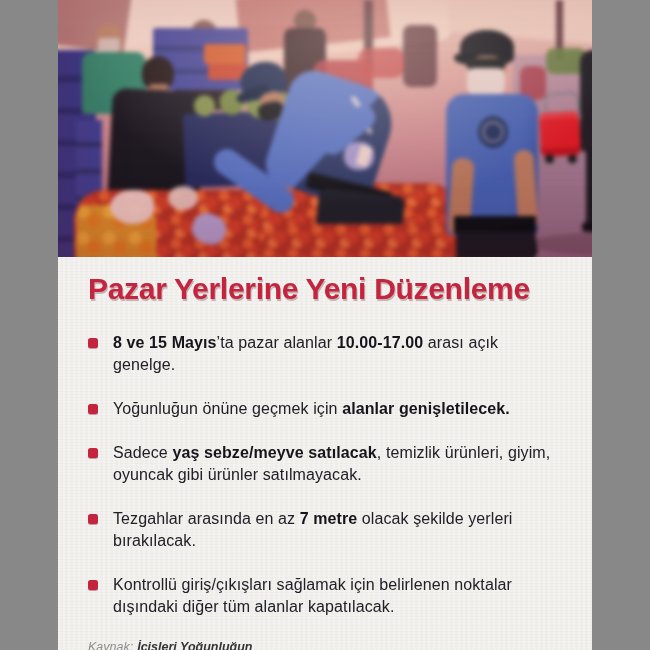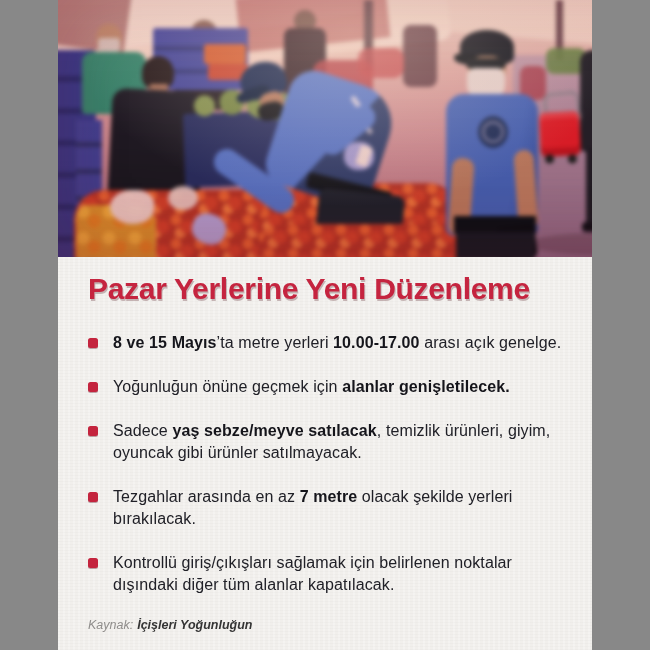--- a/index.html
+++ b/index.html
@@ -243,21 +243,21 @@
     <div class="trt-logo">
       <span class="trt-word">TRT</span>
     </div>
   </div>
 
   <div class="content">
     <h1 class="title">Pazar Yerlerine Yeni Düzenleme</h1>
     <ul class="bullets" id="bullets">
         <li>
           <span class="marker"></span>
-          <span class="btxt"><b>8 ve 15 Mayıs</b><span>’ta metre yerleri </span><b>10.00-17.00</b><span> arası açık genelge.</span></span>
+          <span class="btxt"><b>8 ve 15 Mayıs</b><span>’ta pazar alanlar </span><b>10.00-17.00</b><span> arası açık genelge.</span></span>
         </li>
         <li>
           <span class="marker"></span>
           <span class="btxt"><span>Yoğunluğun önüne geçmek için </span><b>alanlar genişletilecek.</b></span>
         </li>
         <li>
           <span class="marker"></span>
           <span class="btxt"><span>Sadece </span><b>yaş sebze/meyve satılacak</b><span>, temizlik ürünleri, giyim, oyuncak gibi ürünler satılmayacak.</span></span>
         </li>
         <li>

